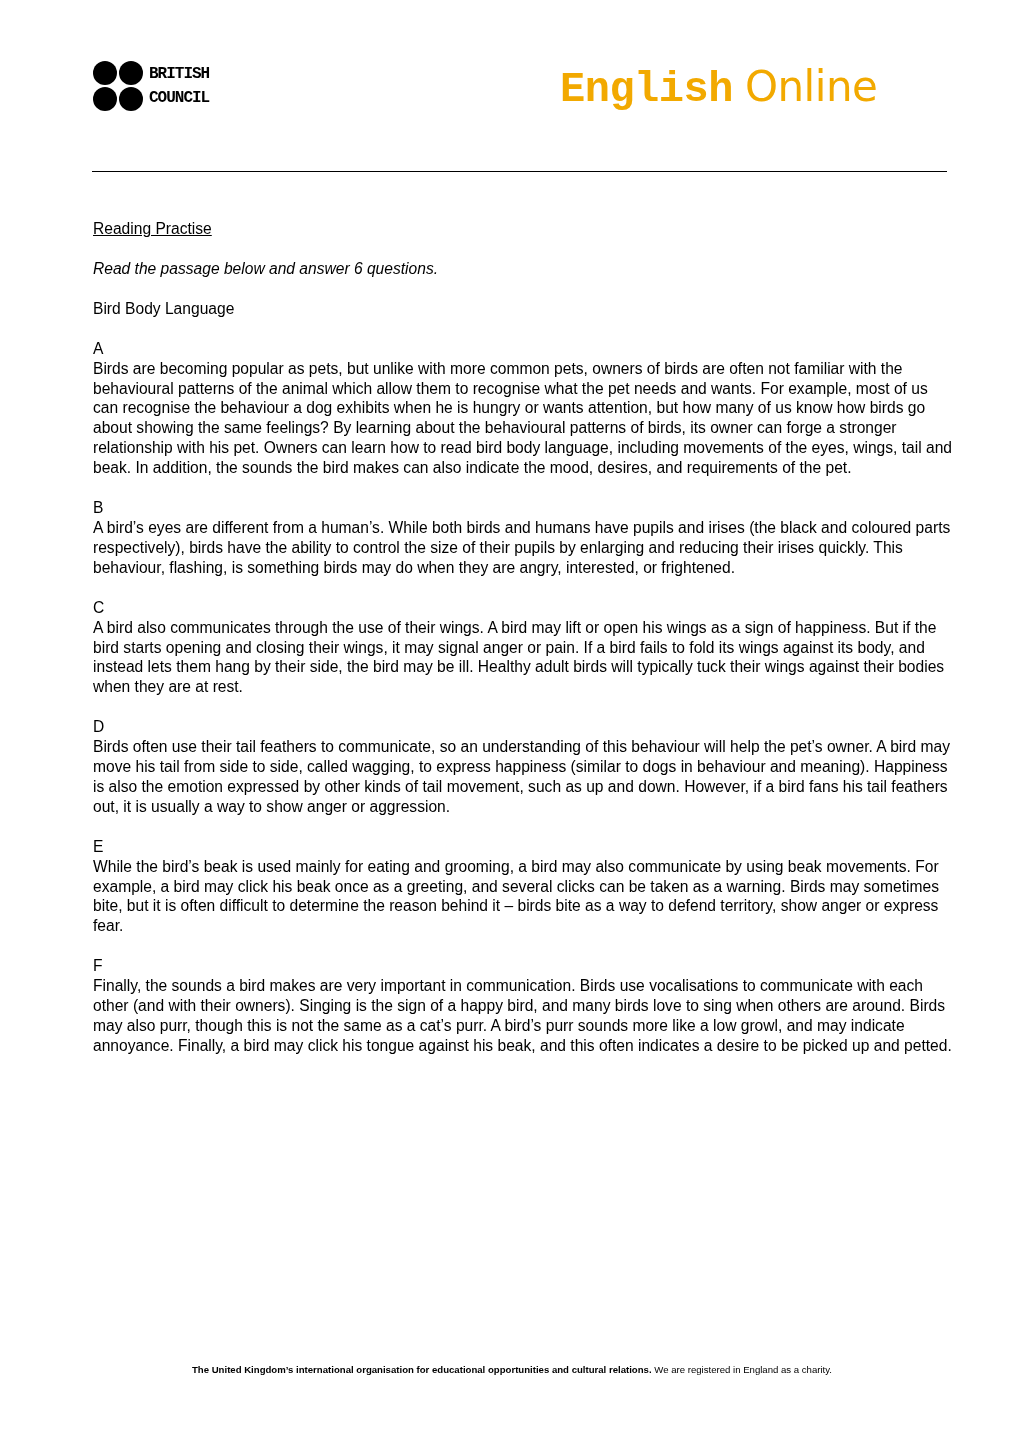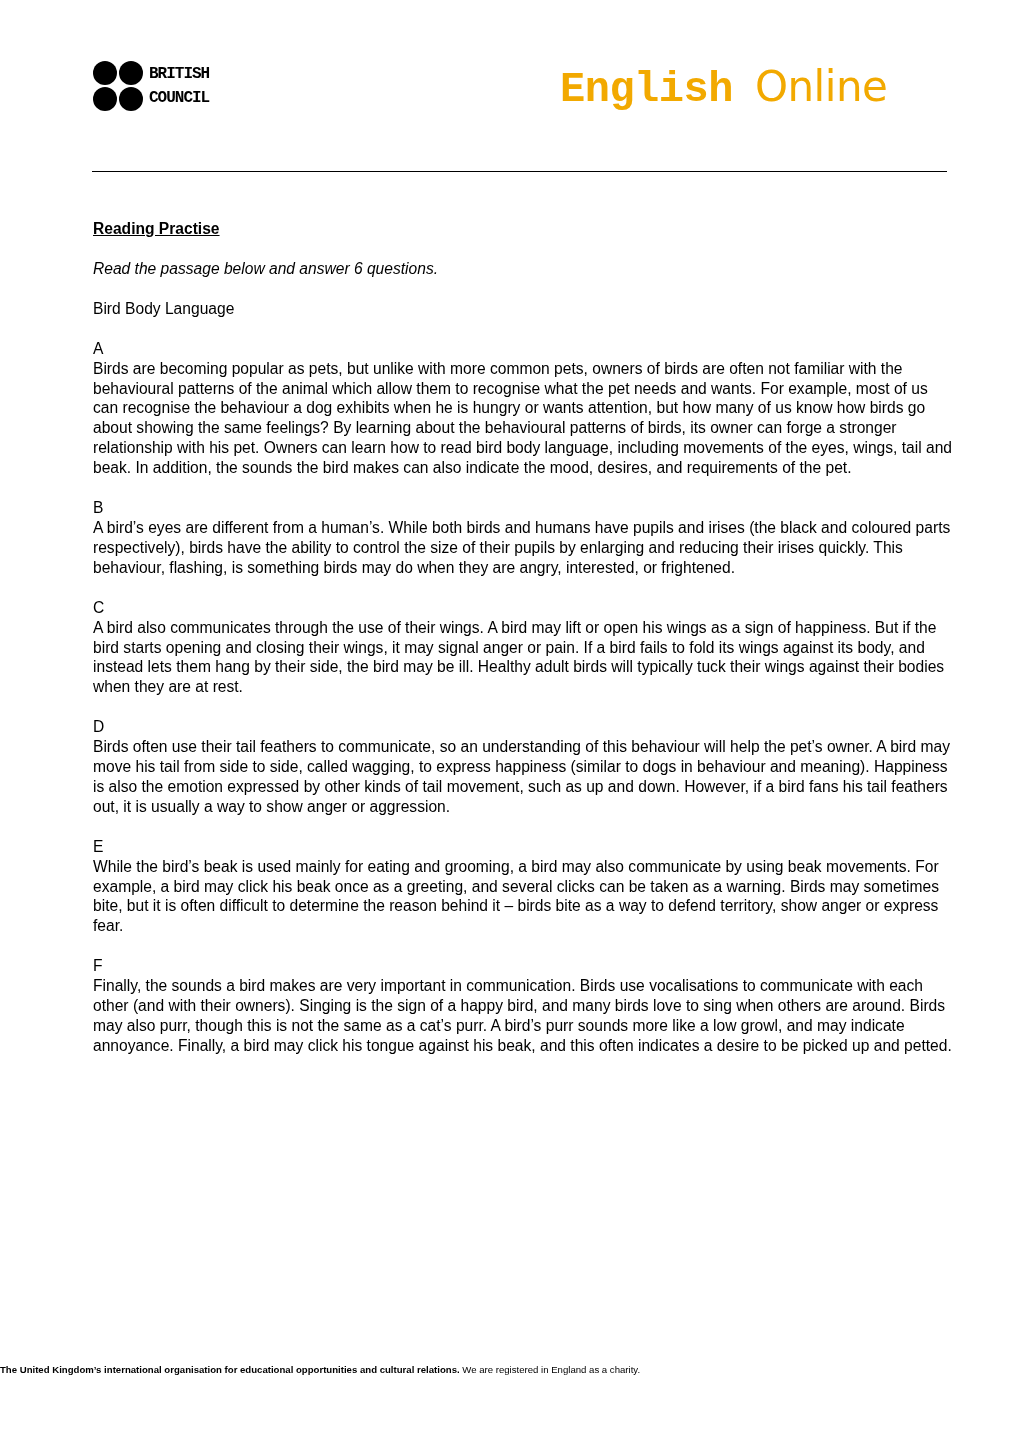--- a/index.html
+++ b/index.html
@@ -3,29 +3,29 @@
 <meta charset="utf-8">
 <style>
   html, body { margin:0; padding:0; background:#ffffff; }
   body { width:1024px; height:1448px; position:relative; overflow:hidden; font-family:"Liberation Sans", sans-serif; color:#000; }
   .logo-bc { position:absolute; left:93px; top:61px; display:flex; align-items:center; }
   .dots { display:grid; grid-template-columns:24px 24px; grid-template-rows:24px 24px; gap:2px; margin-right:6px; }
   .dot { width:24px; height:24px; border-radius:50%; background:#000; }
   .bc-text { font-family:Liberation Mono, monospace; font-weight:bold; font-size:16px; line-height:24px; letter-spacing:-1px; }
   .logo-eo { position:absolute; left:560px; top:62px; font-family:"DejaVu Sans", sans-serif; font-size:42px; color:#f2a900; letter-spacing:-0.5px; }
   .logo-eo .b { font-weight:bold;font-family:Liberation Mono, monospace; }
-  .logo-eo .l { font-weight:normal; margin-left:22px; }
+  .logo-eo .l { font-weight:normal; margin-left:12px; }
   .rule { position:absolute; left:92px; top:171px; width:855px; height:1px; background:#000; }
   .content { position:absolute; left:93px; top:219px; width:860px; font-size:15.6px; line-height:19.9px; }
-  .title { font-weight:bold; text-decoration:underline; margin:0 0 20px 0; }
+  .title { font-weight:normal; text-decoration:underline; margin:0 0 20px 0; }
   .instr { font-style:italic; margin:0 0 20px 0; }
   .subtitle { margin:0 0 20px 0; }
   .section { margin:0 0 20px 0; }
   .section p { margin:0; }
-  .footer { position:absolute; left:0; width:1024px; top:1364px; text-align:left; font-size:9.6px; line-height:12px; }
+  .footer { position:absolute; left:0; width:1024px; top:1364px; text-align:center; font-size:9.6px; line-height:12px; }
   .footer .bold { font-weight:bold; }
 </style>
 </head>
 <body>
 
 <div class="logo-bc">
   <div class="dots">
     <div class="dot"></div>
       <div class="dot"></div>
       <div class="dot"></div>

